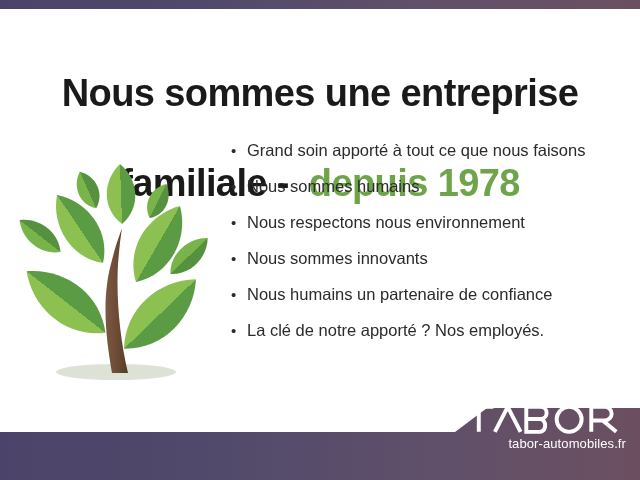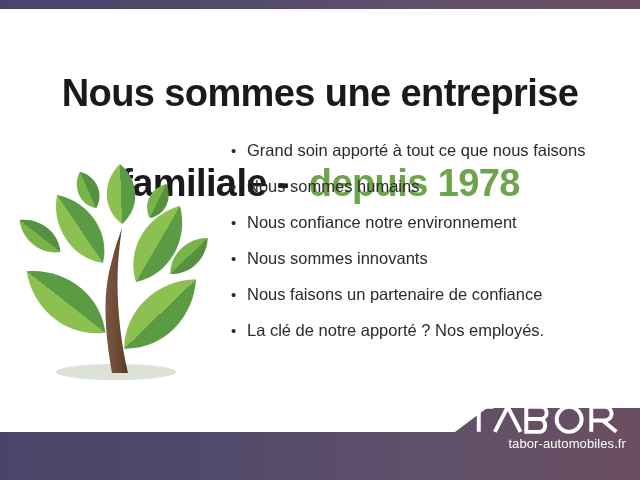--- a/index.html
+++ b/index.html
@@ -185,23 +185,23 @@
         <path d="M58 104 C 84 132, 86 176, 58 204 C 30 176, 32 132, 58 104 Z" fill="url(#lfA)" transform="rotate(-52 58 154)"></path>
 
         <path d="M152 116 C 178 144, 180 188, 152 216 C 124 188, 126 144, 152 116 Z" fill="url(#lfA)" transform="rotate(46 152 166)"></path>
       </g>
     </svg>
   </div>
 
   <ul class="bullets">
     <li>Grand soin apporté à tout ce que nous faisons</li>
     <li>Nous sommes humains</li>
-    <li>Nous confiance notre environnement</li>
+    <li>Nous respectons nous environnement</li>
     <li>Nous sommes innovants</li>
-    <li>Nous faisons un partenaire de confiance</li>
+    <li>Nous humains un partenaire de confiance</li>
     <li>La clé de notre apporté ? Nos employés.</li>
   </ul>
 
   <div class="footer">
     <svg class="footer-shape" viewBox="0 0 640 80" preserveAspectRatio="none" xmlns="http://www.w3.org/2000/svg">
       <defs>
         <linearGradient id="footG" x1="0" y1="0" x2="1" y2="0">
           <stop offset="0%" stop-color="#4b4369"></stop>
           <stop offset="35%" stop-color="#524a6b"></stop>
           <stop offset="68%" stop-color="#60506a"></stop>

